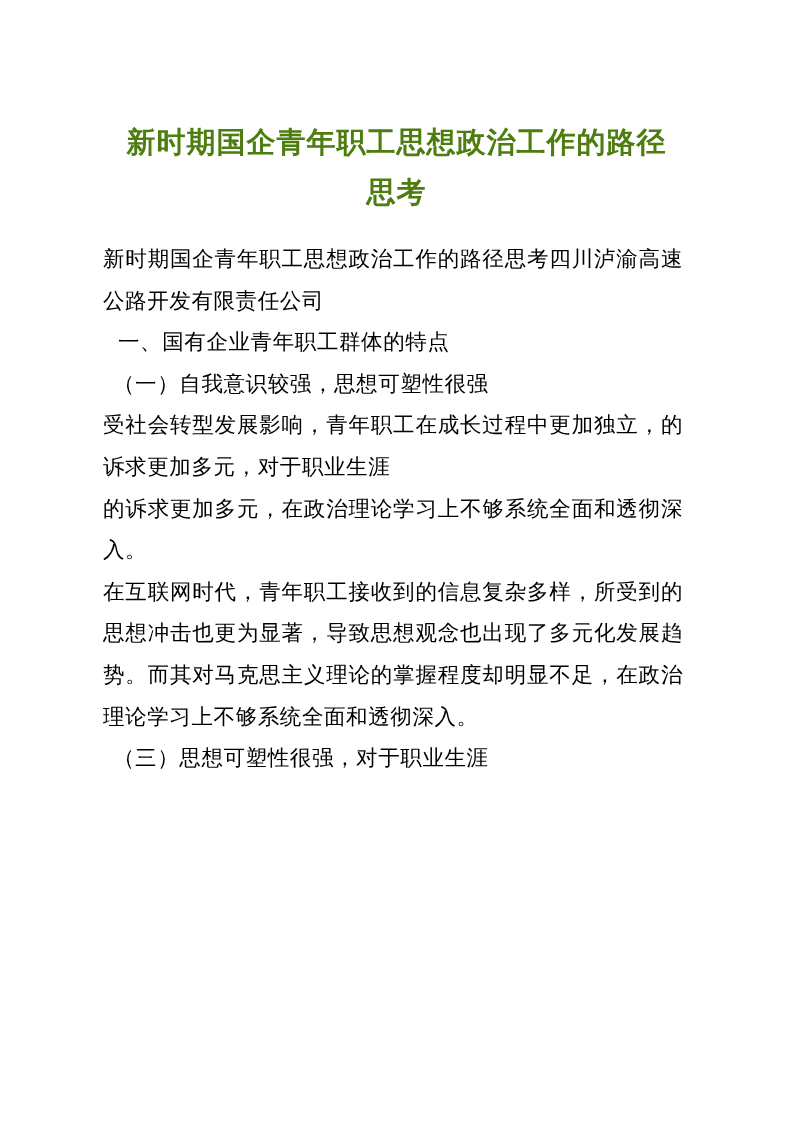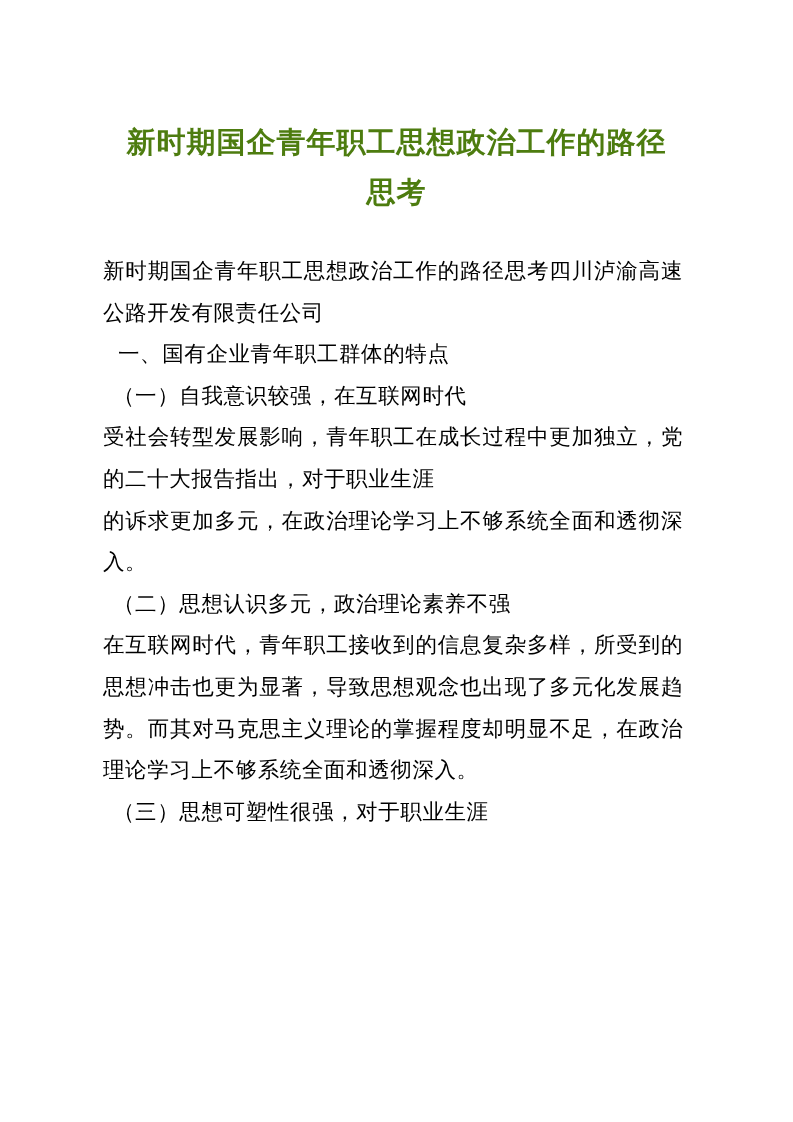--- a/index.html
+++ b/index.html
@@ -21,21 +21,21 @@
     margin: 117px auto 0 auto;
     font-size: 29px;
     line-height: 50px;
     font-weight: 700;
     letter-spacing: 1px;
     text-align: center;
     color: #4d7c0f;
   }
   .doc-body {
     width: 580px;
-    margin: 34px 0 0 103px;
+    margin: 22px 0 0 103px;
     font-size: 21.5px;
     line-height: 41.6px;
     letter-spacing: 0.6px;
     text-align: justify;
     color: #000000;
   }
   .para {
     margin: 0;
     padding: 0;
   }
@@ -53,26 +53,25 @@
 
   <h1 class="doc-title">新时期国企青年职工思想政治工作的路径思考</h1>
 
   <div class="doc-body">
 
     <p class="para">新时期国企青年职工思想政治工作的路径思考四川泸渝高速公路开发有限责任公司</p>
 
 
     <p class="para heading-l1">一、国有企业青年职工群体的特点</p>
 
-    <p class="para heading-l2">（一）自我意识较强，在互联网时代</p>
+    <p class="para heading-l2">（一）自我意识较强，思想可塑性很强</p>
 
-    <p class="para">受社会转型发展影响，青年职工在成长过程中更加独立，党的二十大报告指出，对于职业生涯</p>
+    <p class="para">受社会转型发展影响，青年职工在成长过程中更加独立，的诉求更加多元，对于职业生涯</p>
 
     <p class="para">的诉求更加多元，在政治理论学习上不够系统全面和透彻深入。</p>
 
-    <p class="para heading-l2">（二）思想认识多元，政治理论素养不强</p>
 
     <p class="para">在互联网时代，青年职工接收到的信息复杂多样，所受到的思想冲击也更为显著，导致思想观念也出现了多元化发展趋势。而其对马克思主义理论的掌握程度却明显不足，在政治理论学习上不够系统全面和透彻深入。</p>
 
     <p class="para heading-l2">（三）思想可塑性很强，对于职业生涯</p>
 
   </div>
 </div>
 
 </body></html>

